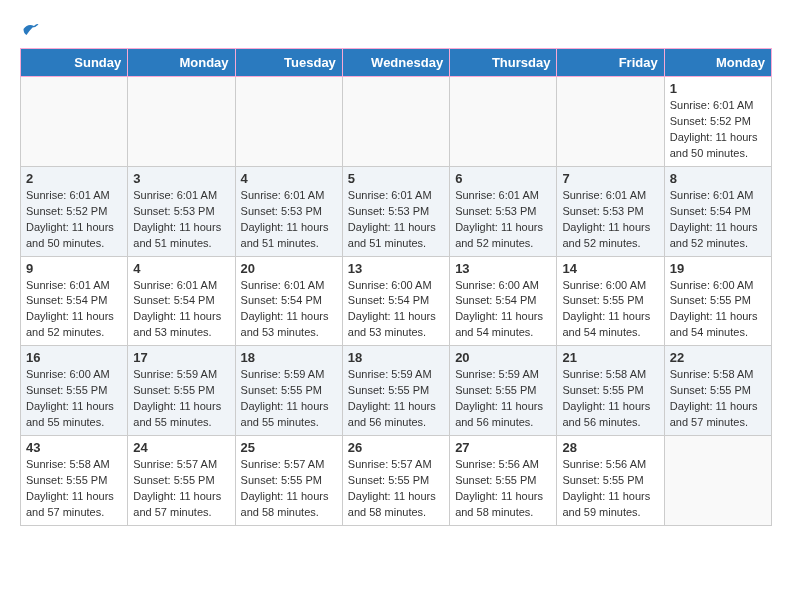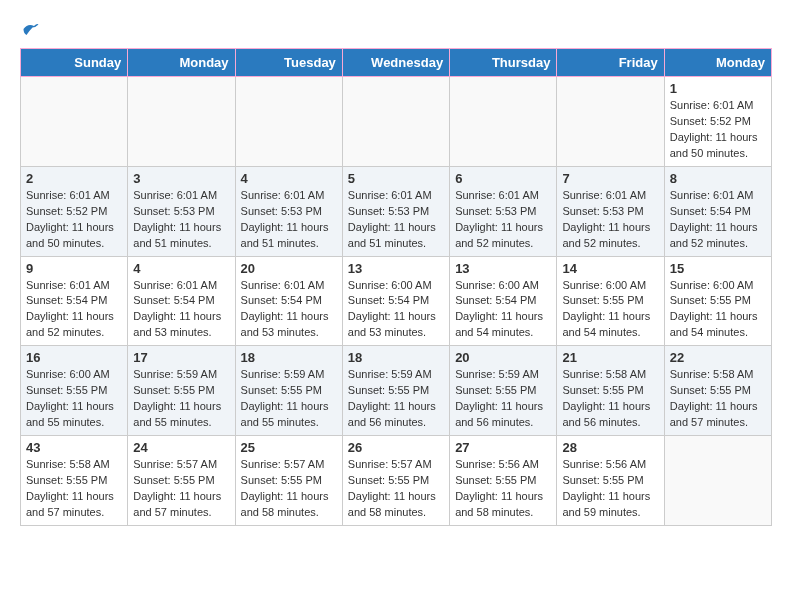--- a/index.html
+++ b/index.html
@@ -185,21 +185,21 @@
         </td>
         <td>
           <span class="day-number">13</span>
           <div class="day-info">Sunrise: 6:00 AM<br>Sunset: 5:54 PM<br>Daylight: 11 hours<br>and 54 minutes.</div>
         </td>
         <td>
           <span class="day-number">14</span>
           <div class="day-info">Sunrise: 6:00 AM<br>Sunset: 5:55 PM<br>Daylight: 11 hours<br>and 54 minutes.</div>
         </td>
         <td>
-          <span class="day-number">15</span>
+          <span class="day-number">19</span>
           <div class="day-info">Sunrise: 6:00 AM<br>Sunset: 5:55 PM<br>Daylight: 11 hours<br>and 54 minutes.</div>
         </td>
       </tr>
       <tr class="row-alt">
         <td>
           <span class="day-number">16</span>
           <div class="day-info">Sunrise: 6:00 AM<br>Sunset: 5:55 PM<br>Daylight: 11 hours<br>and 55 minutes.</div>
         </td>
         <td>
           <span class="day-number">17</span>

